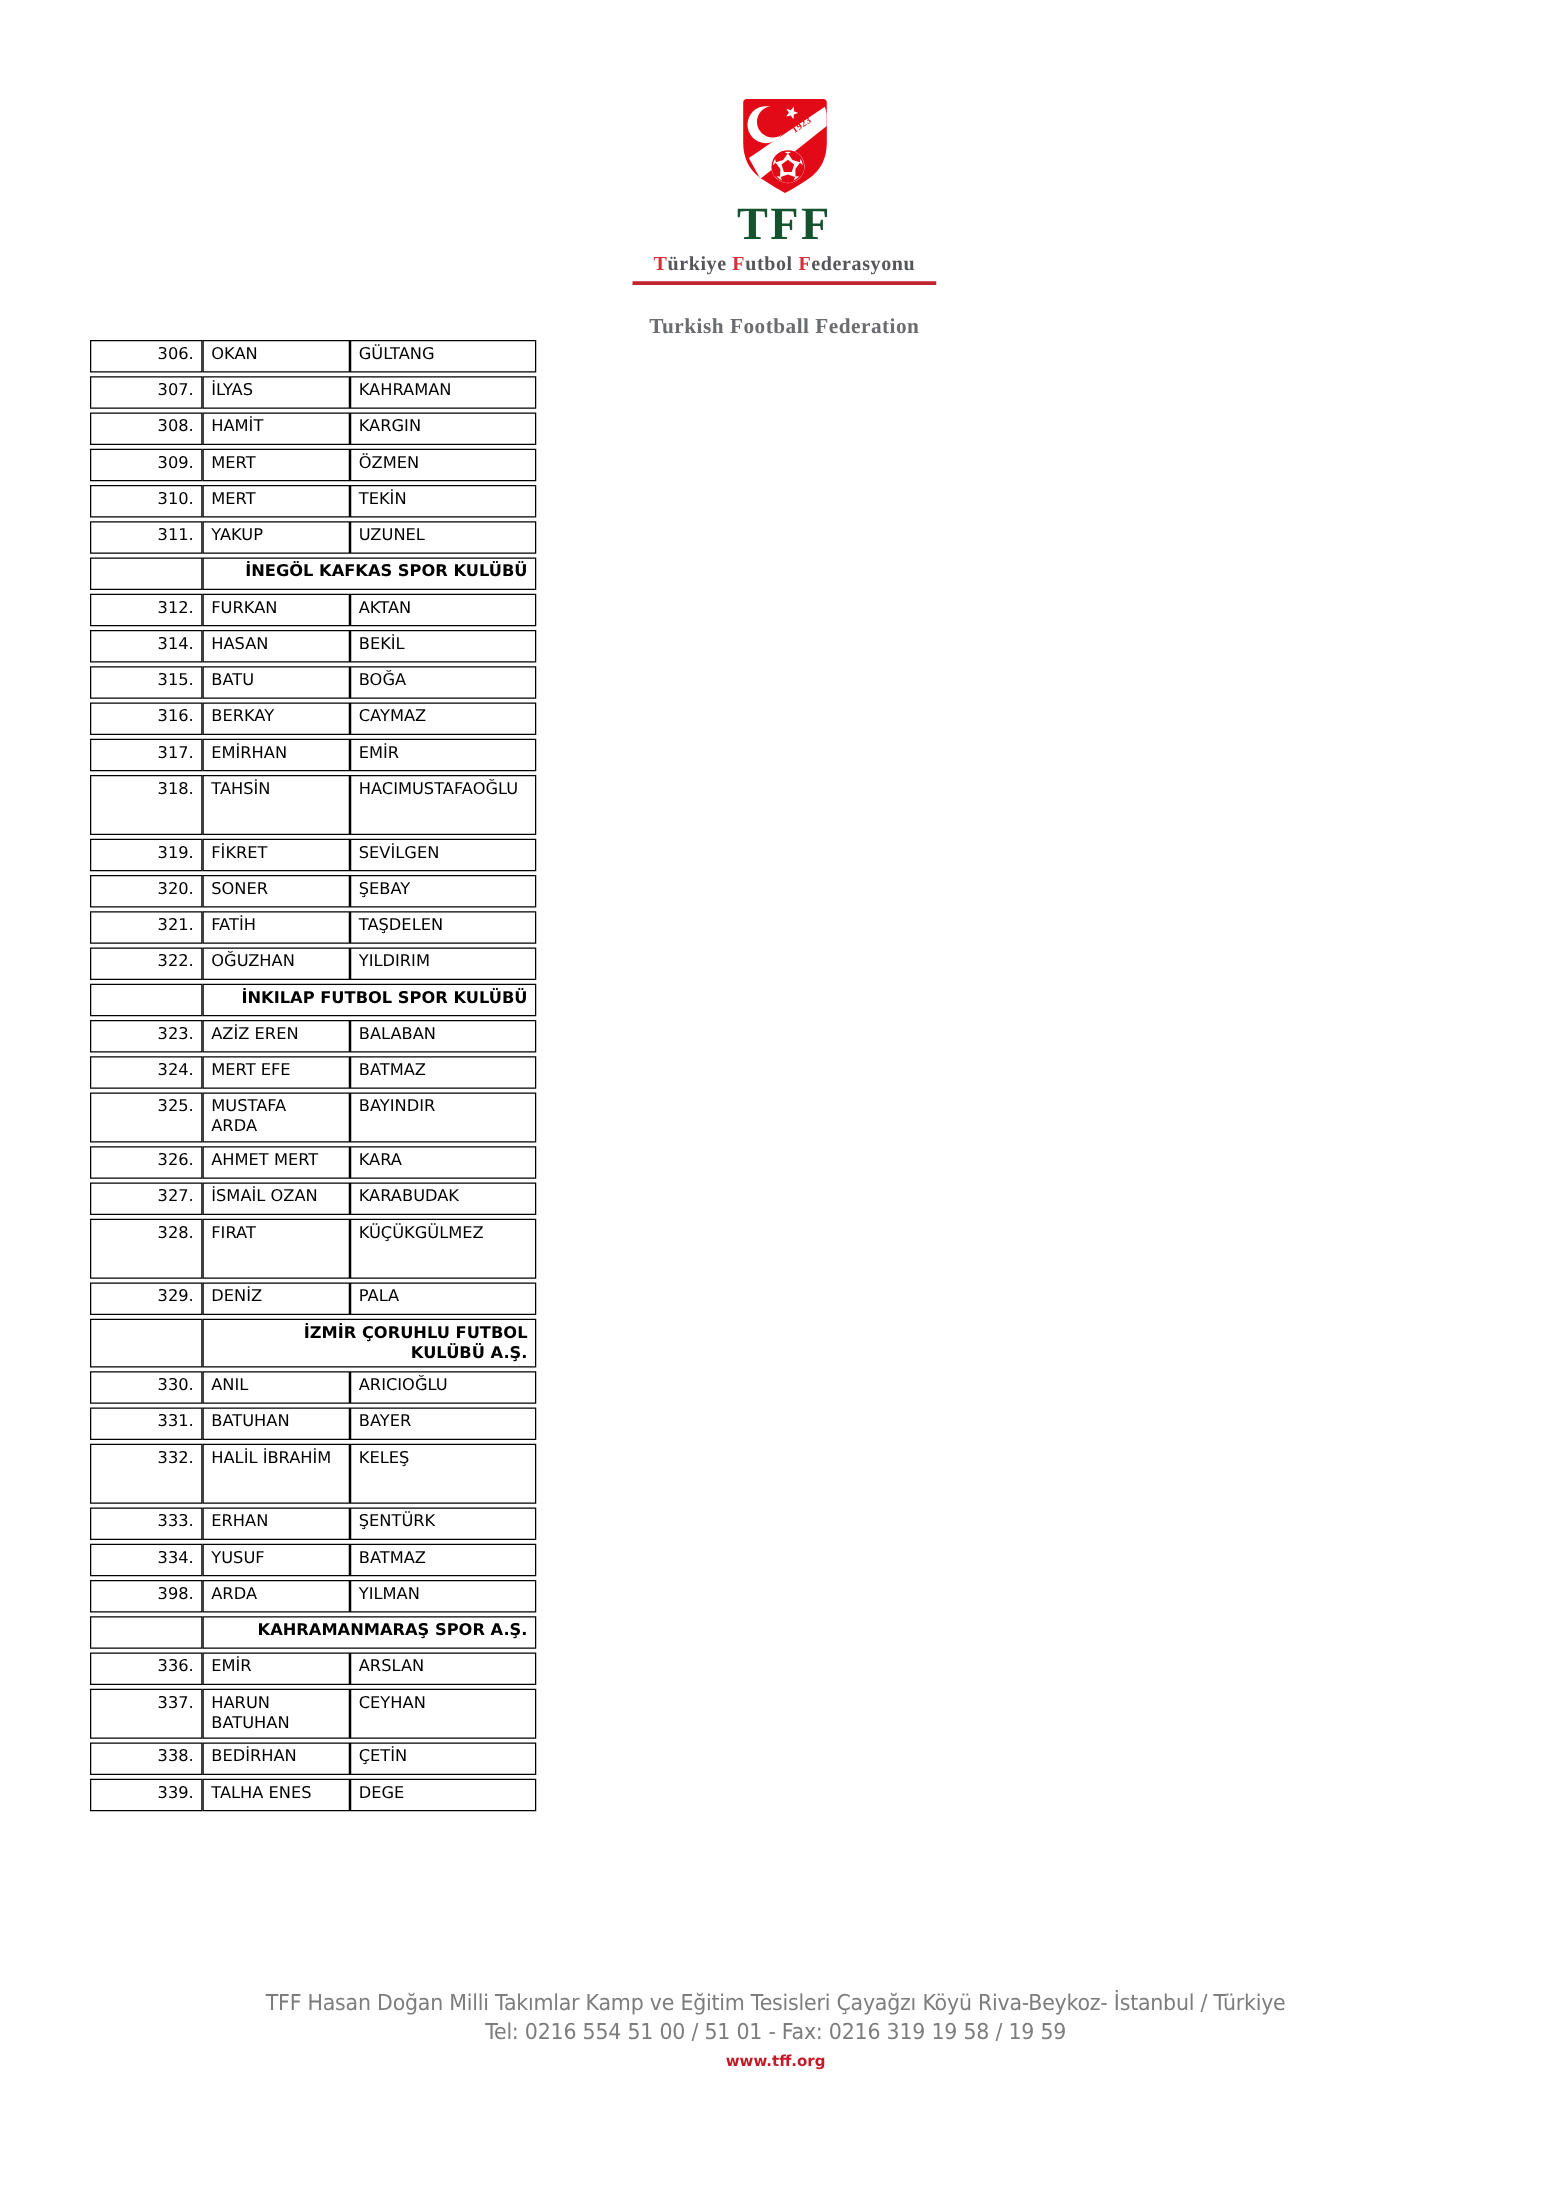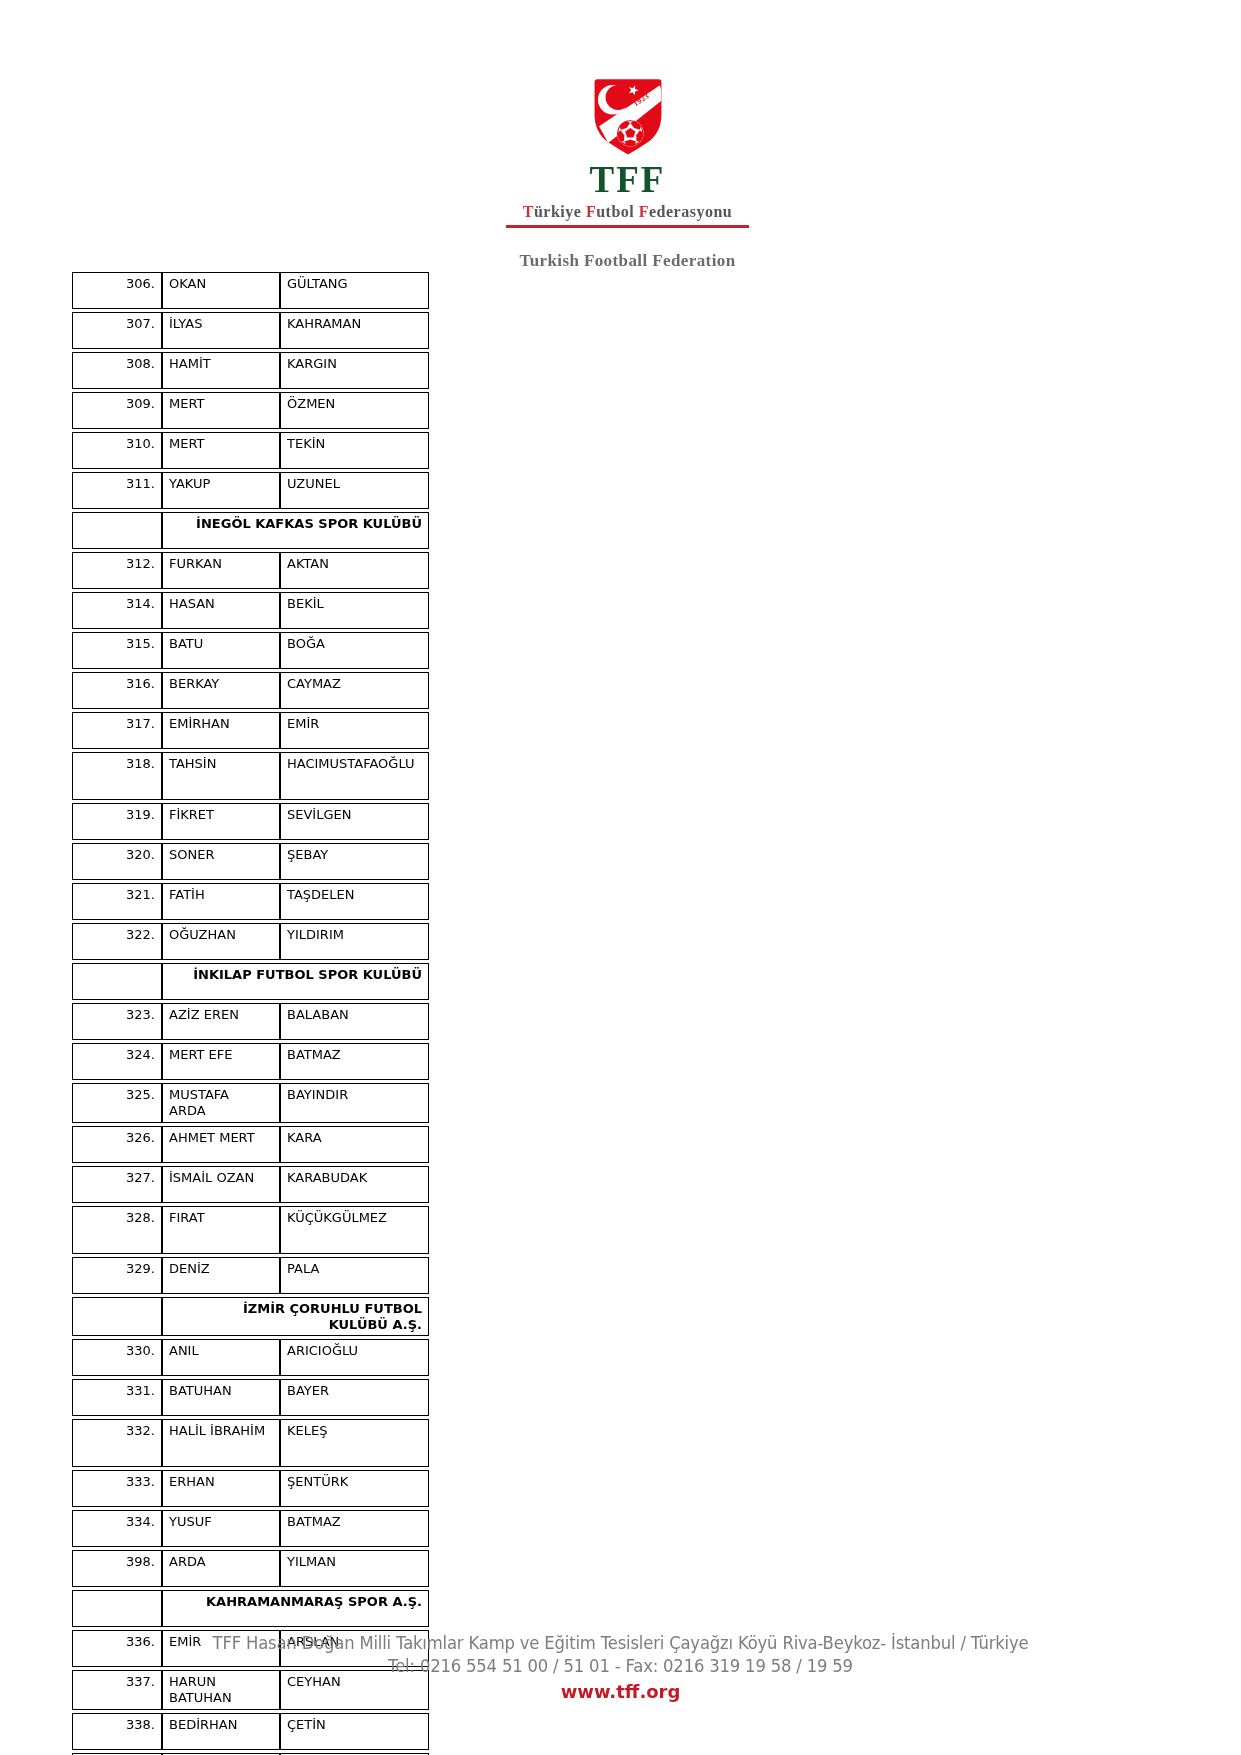--- a/index.html
+++ b/index.html
@@ -38,35 +38,35 @@
   table.roster{
     border-collapse:separate;border-spacing:0 3px;
     table-layout:fixed;width:357px;
   }
   table.roster td{
     border:1px solid #000;vertical-align:top;
     padding:3px 6px 2px 6px;
     font-size:13px;line-height:1.25;
     white-space:pre-line;overflow:hidden;
   }
-  table.roster tr{height:37px;}
+  table.roster tr{height:26px;}
   table.roster tr.tall{height:48px;}
   td.cell-number{text-align:right;padding-right:13px;}
   td.cell-club{font-weight:bold;text-align:right;}
 
   
   .footer{
-    position:absolute;left:0;right:0;top:1632px;text-align:center;
+    position:absolute;left:0;right:0;top:1592px;text-align:center;
   }
   .footer .line{
     color:#7d7d7f;font-size:17.5px;line-height:23px;
     letter-spacing:-0.2px;transform:scaleX(0.94);transform-origin:center;
   }
   .footer .site{
-    margin-top:3px;color:#c41a28;font-weight:bold;font-size:18px;
+    margin-top:3px;color:#c41a28;font-weight:bold;font-size:12px;
     text-decoration:none;display:inline-block;
   }
 </style>
 </head>
 <body>
 
 <div class="logo-block">
   <div class="crest">
     <svg width="76" height="84" viewBox="0 0 100 110" xmlns="http://www.w3.org/2000/svg">
       <defs>

